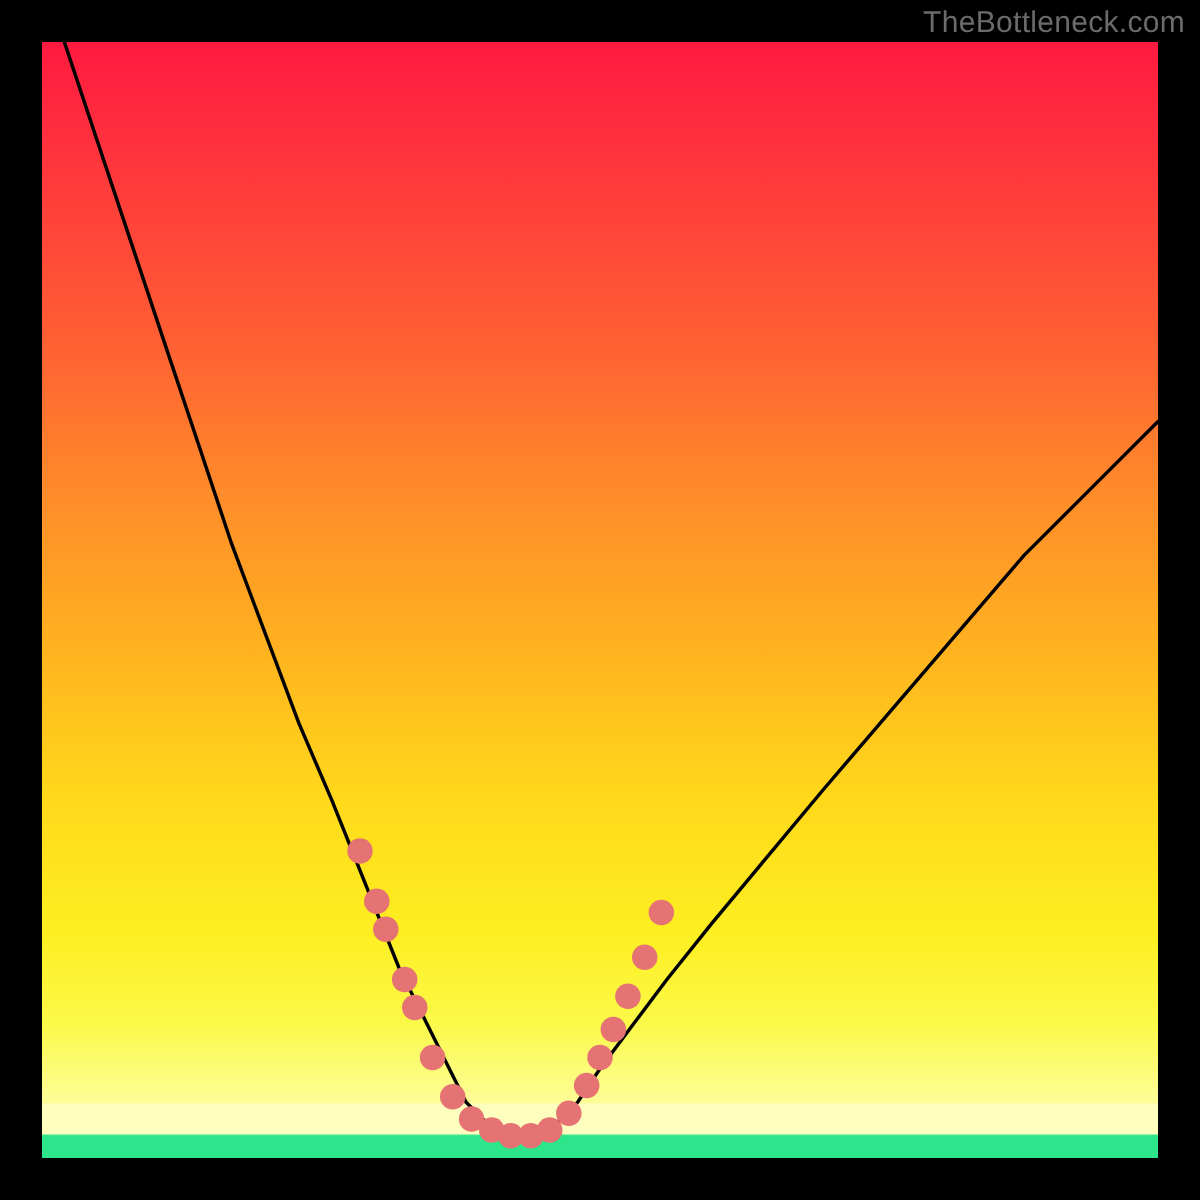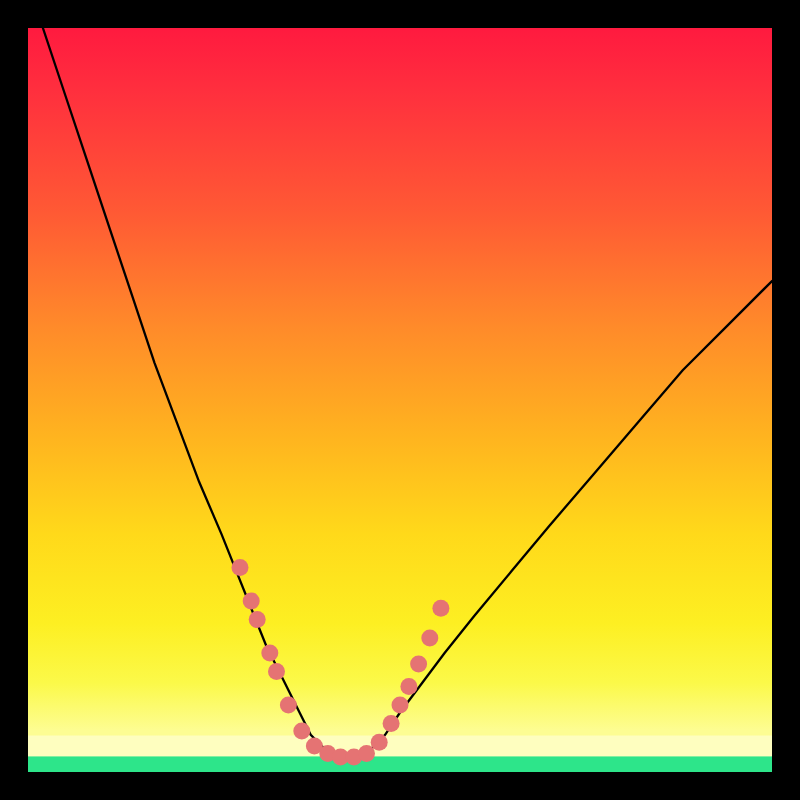--- a/index.html
+++ b/index.html
@@ -80,13 +80,14 @@
           <circle cx="351.2" cy="714.2" r="8.5" fill="#e57373" stroke="#c94f4f" stroke-width="0"></circle>
           <circle cx="363.1" cy="695.6" r="8.5" fill="#e57373" stroke="#c94f4f" stroke-width="0"></circle>
           <circle cx="372.0" cy="677.0" r="8.5" fill="#e57373" stroke="#c94f4f" stroke-width="0"></circle>
           <circle cx="380.9" cy="658.4" r="8.5" fill="#e57373" stroke="#c94f4f" stroke-width="0"></circle>
           <circle cx="390.6" cy="636.1" r="8.5" fill="#e57373" stroke="#c94f4f" stroke-width="0"></circle>
           <circle cx="401.8" cy="610.1" r="8.5" fill="#e57373" stroke="#c94f4f" stroke-width="0"></circle>
           <circle cx="412.9" cy="580.3" r="8.5" fill="#e57373" stroke="#c94f4f" stroke-width="0"></circle>
         </g>
     </svg>
   </div>
+  <div class="watermark">TheBottleneck.com</div>
 </div>
 
 </body></html>

